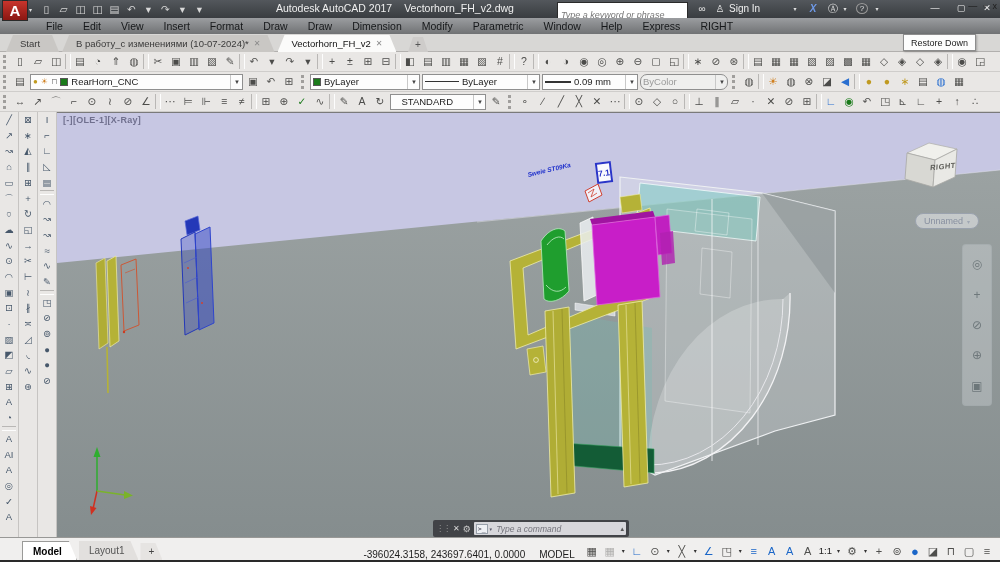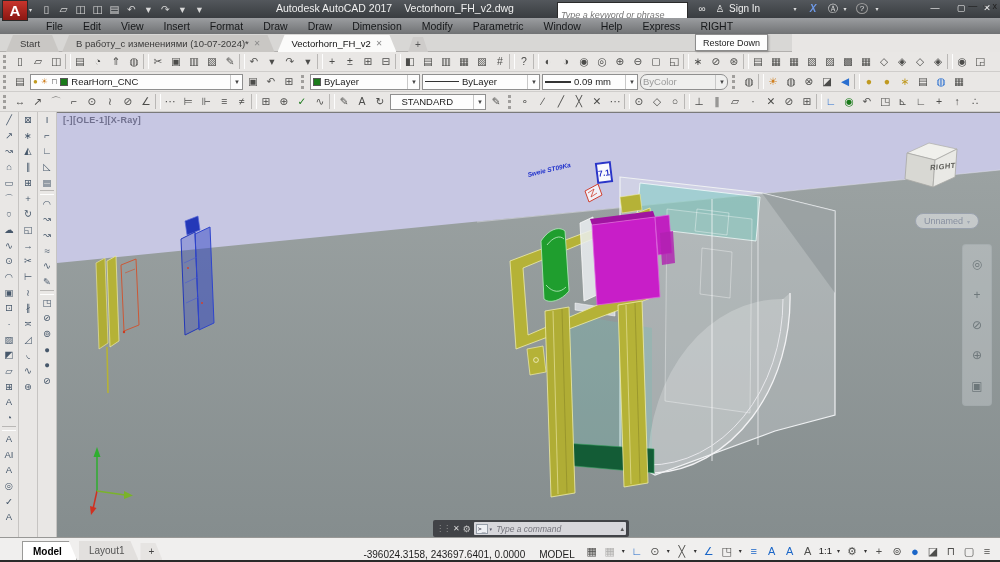--- a/index.html
+++ b/index.html
@@ -19,21 +19,21 @@
   .t-ico{position:absolute;top:1px;height:15px;display:flex;align-items:center;justify-content:center;color:#e0e0e0;font-size:10px;}
   .signin-lbl{position:absolute;top:3px;font-size:10px;color:#f0f0f0;}
   .winbtn{position:absolute;top:0;width:26px;height:16px;display:flex;align-items:center;justify-content:center;color:#eee;font-size:9px;}
 
   
   .menubar{position:absolute;left:0;top:18px;width:1000px;height:16px;background:linear-gradient(#9b9da0,#707274);display:flex;align-items:center;padding-left:36px;}
   .menuitem{font-size:10.5px;color:#16181a;padding:16px 10px;height:16px;display:flex;align-items:center;}
   .menuwin{position:absolute;right:3px;top:1px;display:flex;gap:6px;color:#1d1d1d;font-size:9px;}
 
   
-  .tabbar{position:absolute;left:0;top:34px;width:792px;height:18px;background:#d8d7d5;border-bottom:1px solid #b2b0ae;}
+  .tabbar{position:absolute;left:0;top:34px;width:1000px;height:18px;background:#d8d7d5;border-bottom:1px solid #b2b0ae;}
   .ftabs{display:flex;height:18px;padding-left:6px;}
   .ftab{display:flex;align-items:center;gap:5px;font-size:9.5px;color:#3a3a3a;background:#c9c7c4;padding:0 14px;margin-right:3px;clip-path:polygon(7px 0,calc(100% - 7px) 0,100% 100%,0 100%);height:17px;margin-top:1px;}
   .ftab.active{background:#fbfbfa;color:#111;}
   .ftab .x{color:#8a8a8a;font-size:8px;}
   .newtab{width:20px;height:15px;margin-top:2px;background:#cecccA;clip-path:polygon(5px 0,calc(100% - 5px) 0,100% 100%,0 100%);display:flex;align-items:center;justify-content:center;font-size:10px;color:#555;}
   .tooltip{position:absolute;right:24px;top:0;height:17px;background:#fdfdfd;border:1px solid #8d8d8d;font-size:9px;color:#222;display:flex;align-items:center;padding:0 7px;z-index:40;box-shadow:1px 1px 2px rgba(0,0,0,.25);}
 
   
   .tbrow{position:absolute;left:0;width:1000px;height:20px;background:#e9e7e5;border-bottom:1px solid #cfcdcb;display:flex;align-items:center;overflow:hidden;}
   .tbi{width:18px;height:17px;display:flex;align-items:center;justify-content:center;font-size:10.5px;color:#4c4c4a;flex:0 0 auto;line-height:1;}

